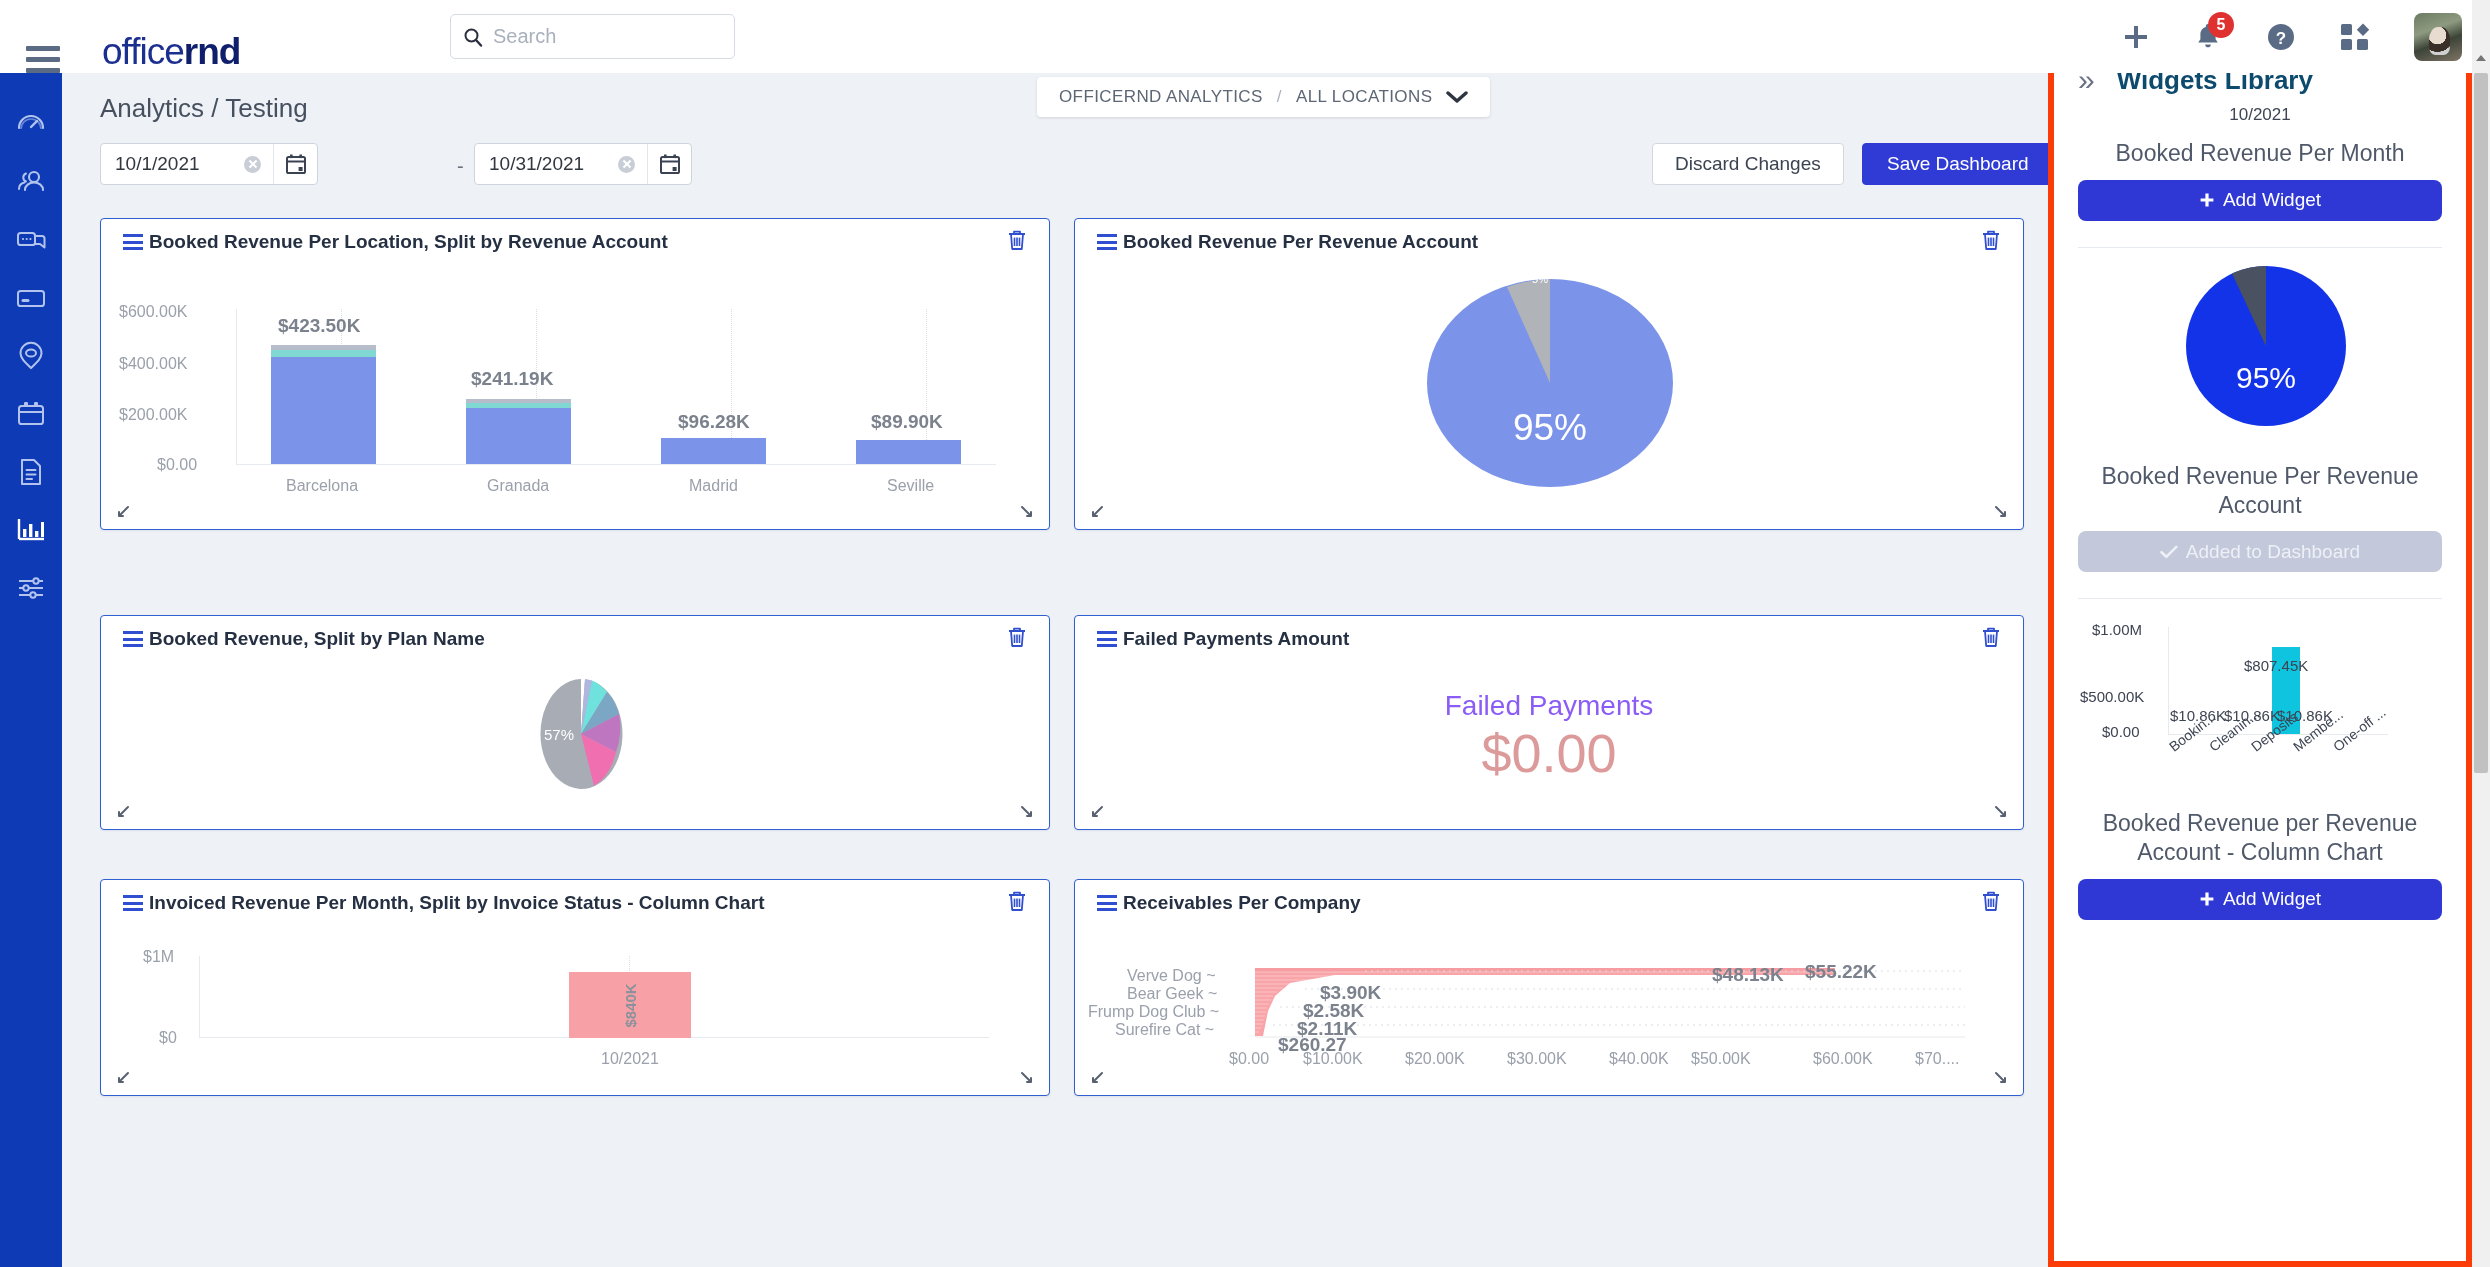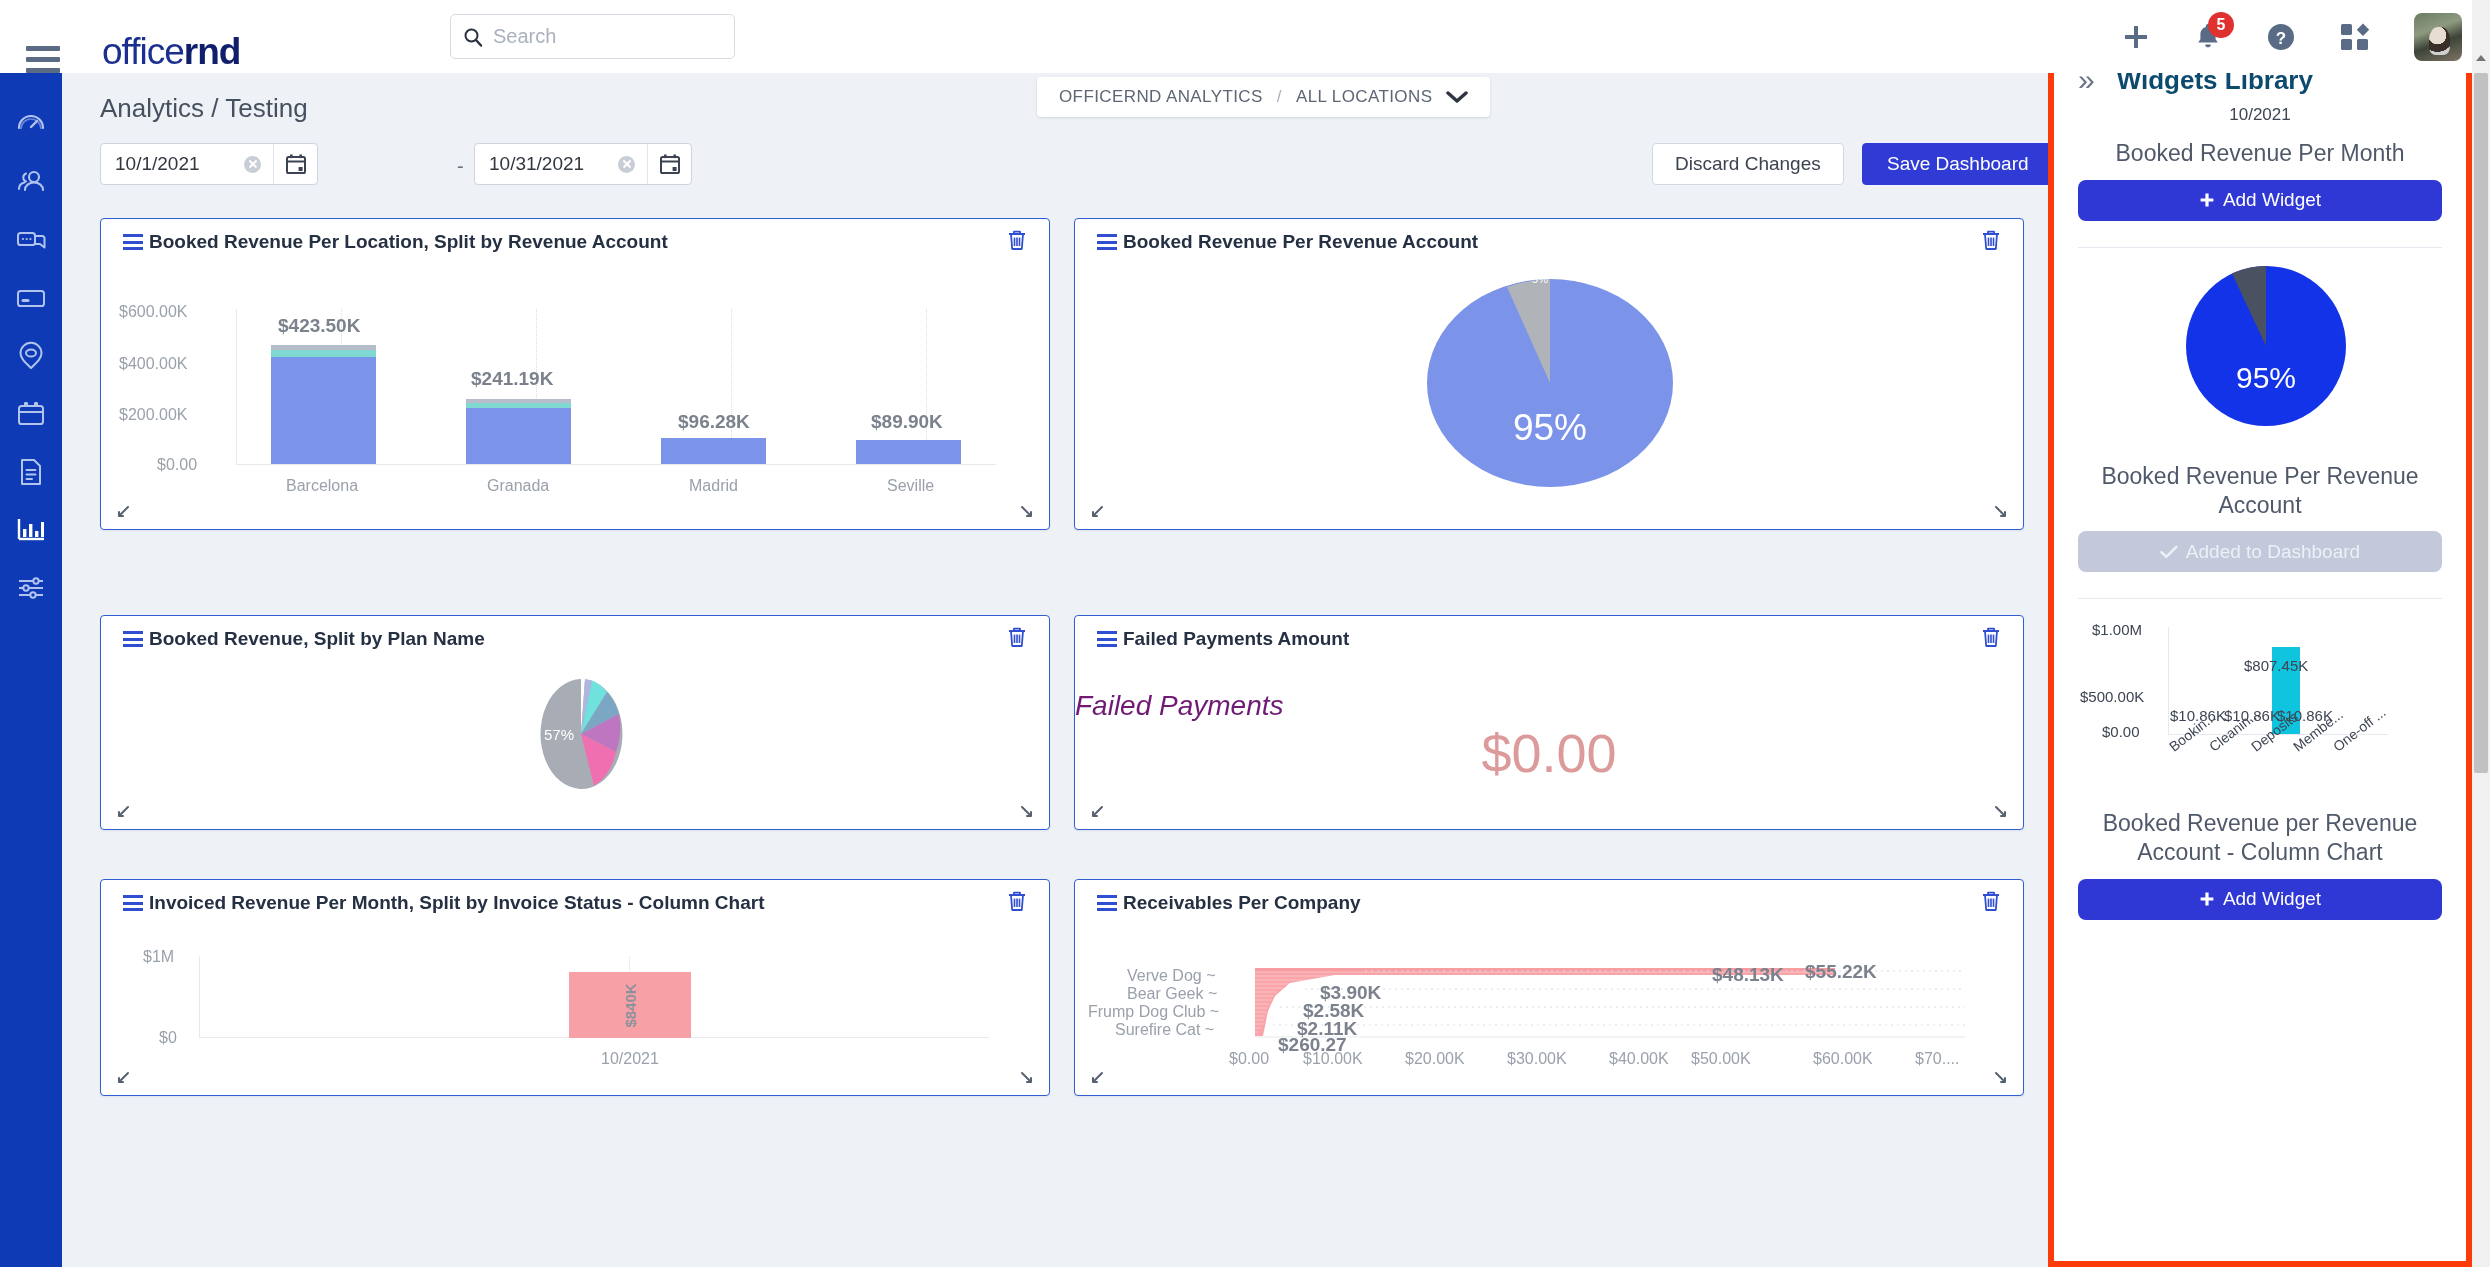--- a/index.html
+++ b/index.html
@@ -129,21 +129,21 @@
   .ax { position: absolute; font-size: 16px; color: #9aa1ab; white-space: nowrap; }
   .vlabel { position: absolute; font-size: 19px; font-weight: 700; color: #7b828d; white-space: nowrap; }
   .gridline { position: absolute; border-left: 1px dotted #d9dde4; }
   .axisline { position: absolute; background: #e6e9ee; }
 
   .bar { position: absolute; background: #7b93e8; }
   .bar-cap-1 { position: absolute; background: #7fd9d2; }
   .bar-cap-2 { position: absolute; background: #b6bcc9; }
 
   
-  .fp-label { position: absolute; width: 100%; font-size: 28px; color: #701a75; font-style: italic; }
+  .fp-label { position: absolute; width: 100%; text-align: center; font-size: 28px; color: #8b5cf6; }
   .fp-value { position: absolute; width: 100%; text-align: center; font-size: 54px; color: #dc9a9a; }
 
   
   .libwrap {
     position: absolute; top: 43px; right: 18px; width: 424px; height: 1224px;
     border: 6px solid #fb3b08; background: #fff; z-index: 35; overflow: hidden;
   }
   .lib-inner { padding: 14px 18px 0 18px; height: 100%; }
   .lib-head { display: flex; align-items: center; gap: 22px; padding-left: 6px; }
   .lib-chev { font-size: 30px; color: #6a7385; cursor: pointer; }

